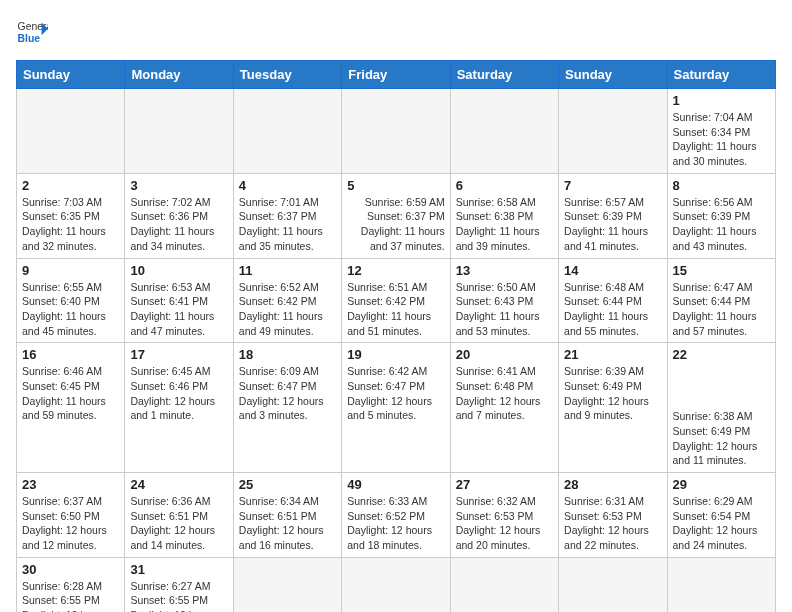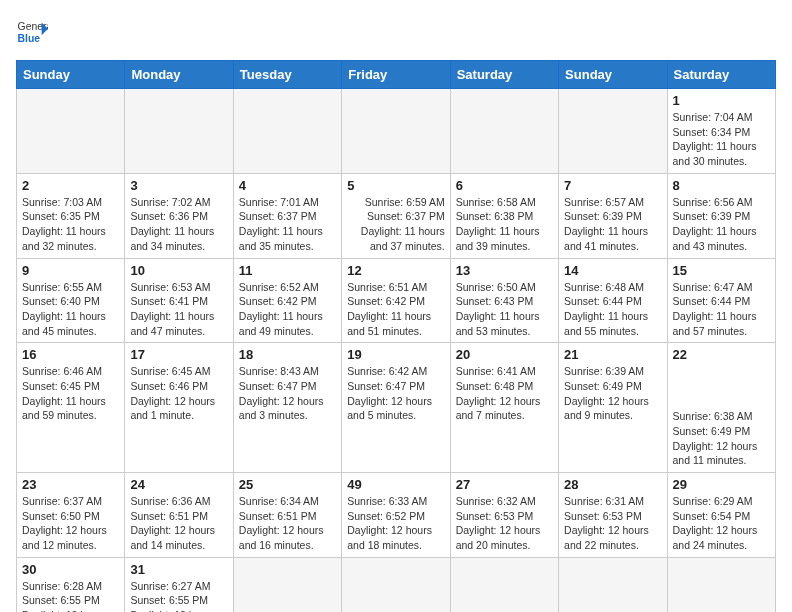--- a/index.html
+++ b/index.html
@@ -238,21 +238,21 @@
         </td>
         <td>
           <span class="day-number">17</span>
           <div class="day-info" style="white-space: pre-line;">Sunrise: 6:45 AM
 Sunset: 6:46 PM
 Daylight: 12 hours
 and 1 minute.</div>
         </td>
         <td>
           <span class="day-number">18</span>
-          <div class="day-info" style="white-space: pre-line;">Sunrise: 8:43 AM
+          <div class="day-info" style="white-space: pre-line;">Sunrise: 6:09 AM
 Sunset: 6:47 PM
 Daylight: 12 hours
 and 3 minutes.</div>
         </td>
         <td>
           <span class="day-number">19</span>
           <div class="day-info" style="white-space: pre-line;">Sunrise: 6:42 AM
 Sunset: 6:47 PM
 Daylight: 12 hours
 and 5 minutes.</div>

